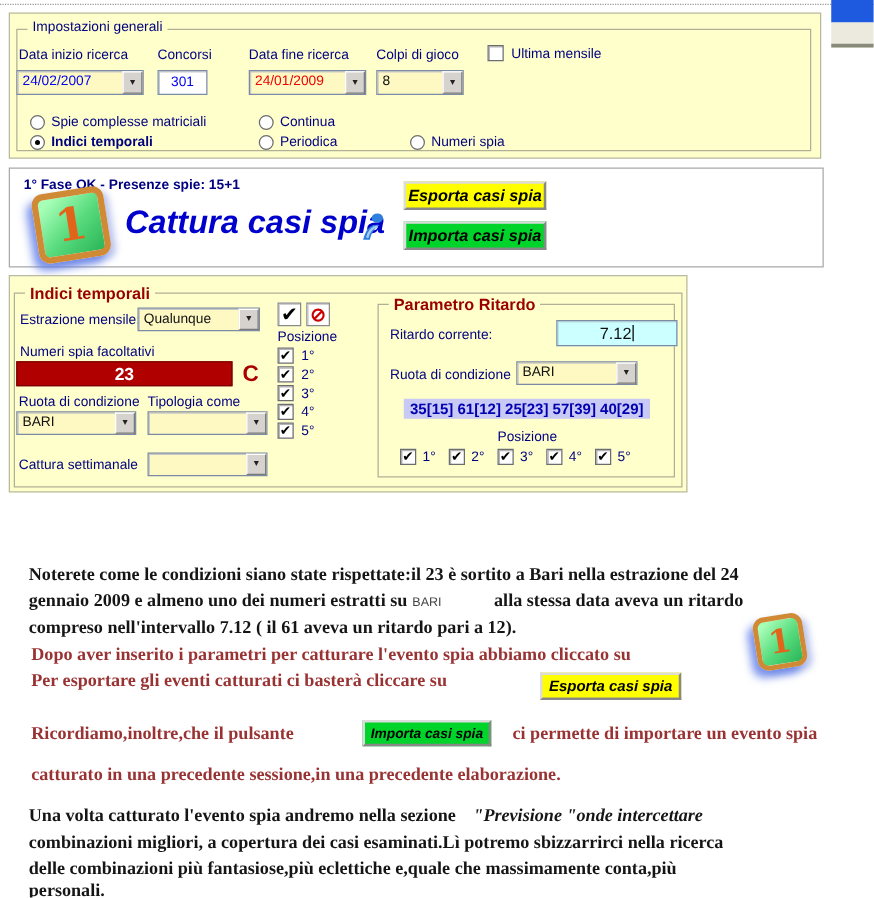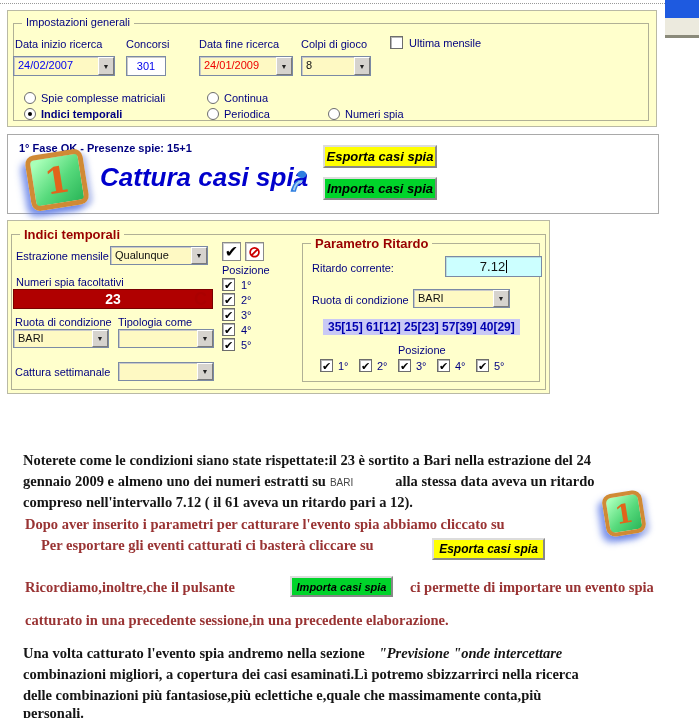--- a/index.html
+++ b/index.html
@@ -181,21 +181,21 @@
   <span class="cb" style="left:222px;top:323px;">
       <span class="mark">✔</span>
     </span>
   <span class="cb-lbl" style="left:241px;top:324px;">4°</span>
   <span class="cb" style="left:222px;top:338px;">
       <span class="mark">✔</span>
     </span>
   <span class="cb-lbl" style="left:241px;top:339px;">5°</span>
 
   <span class="lbl" style="left:16px;top:276px;">Numeri spia facoltativi</span>
-  <div class="red-field" style="left:13px;top:289px;width:200px;height:20px;">
+  <div class="red-field" style="left:13px;top:289px;width:173px;height:20px;">
     <span>23</span>
   </div>
   <span class="c-suffix" style="left:194px;top:289px;">C</span>
 
   <span class="lbl" style="left:15px;top:316px;">Ruota di condizione</span>
   <span class="lbl" style="left:118px;top:316px;">Tipologia come</span>
   <div class="combo" style="left:13px;top:329px;width:96px;height:19px;">
     <span class="val v-black">BARI</span>
     <span class="cbtn">▼</span>
   </div>
@@ -249,21 +249,21 @@
   <div class="art art-black" style="left:23px;top:452px;">Noterete come le condizioni siano state rispettate:il 23 è sortito a Bari nella estrazione del 24</div>
   <div class="art art-black" style="left:23px;top:473px;">
     <span>gennaio 2009 e almeno uno dei numeri estratti su</span><span class="inline-sans">BARI</span><span>alla stessa data aveva un ritardo</span>
   </div>
   <div class="art art-black" style="left:23px;top:494px;">compreso nell'intervallo 7.12  ( il 61 aveva un ritardo pari  a 12).</div>
 
   <div class="art art-red" style="left:25px;top:516px;">Dopo aver inserito i parametri per catturare l'evento spia abbiamo cliccato su</div>
   <div class="tile" style="left:604px;top:492px;width:40px;height:43px;font-size:26px;border-width:4px;">
     <span>1</span>
   </div>
-  <div class="art art-red" style="left:25px;top:537px;margin-left:16px;">Per esportare gli eventi catturati ci basterà cliccare su</div>
+  <div class="art art-red" style="left:25px;top:537px;">Per esportare gli eventi catturati ci basterà cliccare su</div>
   <button class="btn btn-yellow" style="left:432px;top:538px;width:113px;height:22px;font-size:12px;">Esporta casi spia</button>
 
   <div class="art art-red" style="left:25px;top:579px;">Ricordiamo,inoltre,che il pulsante</div>
   <button class="btn btn-green" style="left:290px;top:576px;width:103px;height:21px;font-size:11px;">Importa casi spia</button>
   <div class="art art-red" style="left:410px;top:579px;">ci permette di importare un evento spia</div>
   <div class="art art-red" style="left:25px;top:612px;">catturato in una precedente sessione,in una precedente elaborazione.</div>
 
   <div class="art art-black" style="left:23px;top:645px;">
     <span>Una volta catturato l'evento spia andremo nella sezione</span><span class="script-it">"Previsione "onde intercettare</span>
   </div>

